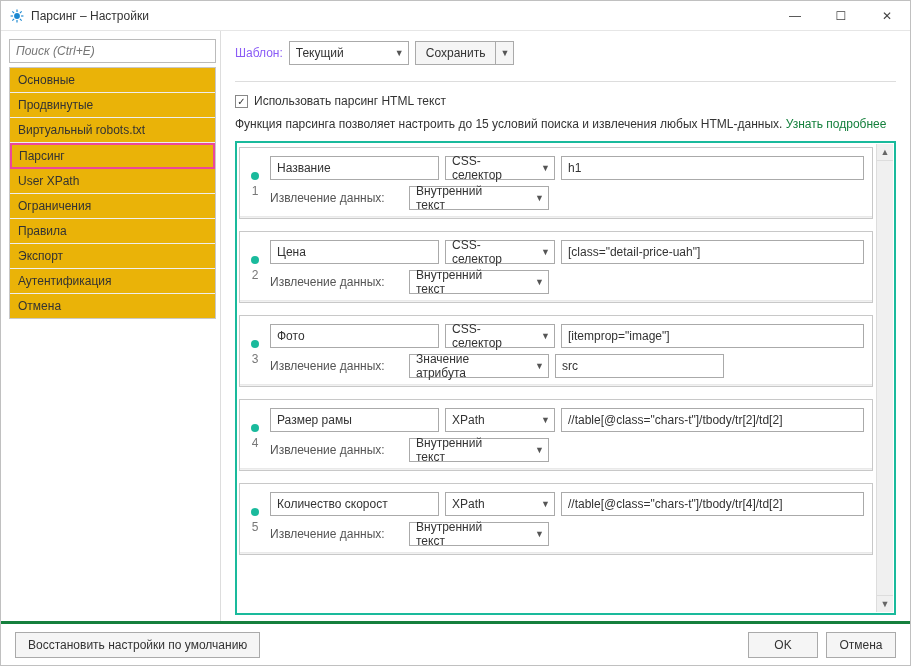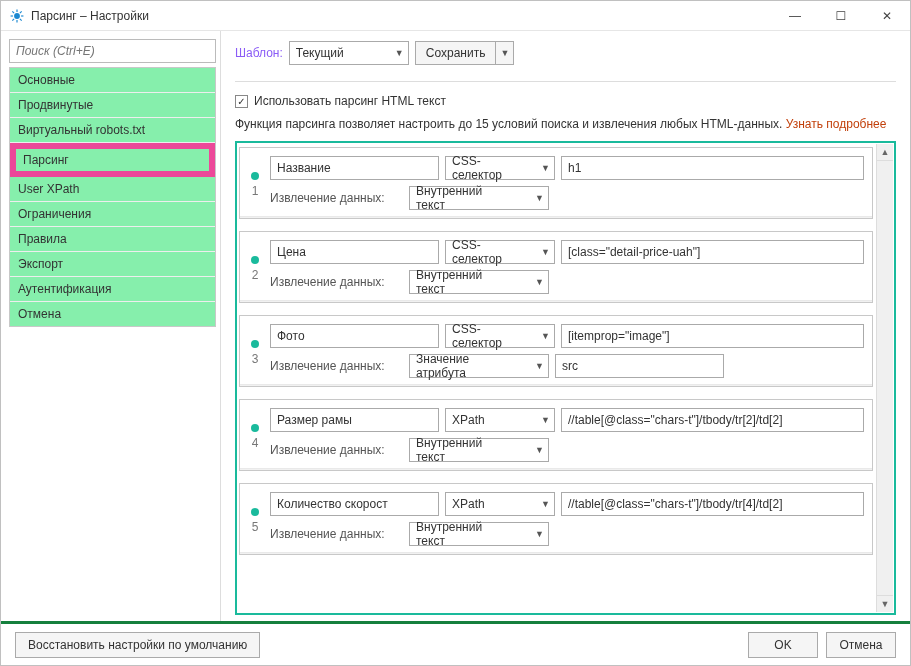--- a/index.html
+++ b/index.html
@@ -7,38 +7,38 @@
   .window { width: 911px; height: 666px; border: 1px solid #c0c0c0; display: flex; flex-direction: column; background: #fff; }
   .titlebar { height: 30px; display: flex; align-items: center; padding-left: 8px; border-bottom: 1px solid #e6e6e6; background: #fff; }
   .titlebar-icon { width: 16px; height: 16px; margin-right: 6px; display:flex; align-items:center; justify-content:center; color:#1a88d1;}
   .titlebar-text { flex: 1; color: #333; }
   .win-controls { display: flex; }
   .win-btn { width: 46px; height: 30px; display: flex; align-items: center; justify-content: center; color:#444; }
   .body { flex: 1; display: flex; overflow: hidden; }
   .sidebar { width: 220px; border-right: 1px solid #ddd; padding: 8px 4px 8px 8px; background:#fff; }
   .search-box { width: 100%; height: 24px; border: 1px solid #bbb; padding: 2px 6px; font-style: italic; color:#777; margin-bottom:4px; background:#fff; }
   .side-list { border: 1px solid #c8c8c8; }
-  .side-item { padding: 5px 8px; border-bottom: 1px solid #eee; cursor: default; background:#86efac; }
+  .side-item { padding: 5px 8px; border-bottom: 1px solid #eee; cursor: default; background:#eab308; }
   .side-item:last-child{ border-bottom:none; }
-  .side-item.active { border: 6px solid #ec4899; padding:4px 7px; font-weight:500; }
+  .side-item.active { border: 2px solid #ec4899; padding:4px 7px; font-weight:500; }
   .content { flex: 1; padding: 10px 14px 6px 14px; overflow: hidden; display:flex; flex-direction:column; }
   .toolbar-row { display: flex; align-items: center; gap: 6px; margin-bottom: 8px; }
   .label { color:#8b5cf6; }
   .sel, .btn, .inp { border: 1px solid #aaa; background: #fff; height: 24px; padding: 2px 6px; color:#333; }
   .sel { display:flex; align-items:center; min-width:60px; position:relative; padding-right:35px;}
   .sel .caret, .btn-split .caret { position:absolute; right:4px; top:50%; transform:translateY(-50%); font-size:9px; color:#555;}
   .sel-wide { min-width:120px; }
   .btn-split { display:flex; }
   .btn-split .main { border:1px solid #aaa; background:#f5f5f5; height:24px; padding:2px 10px; display:flex; align-items:center;}
   .btn-split .drop { border:1px solid #aaa; border-left:none; background:#f5f5f5; height:24px; width:18px; position:relative; }
   .hr { height:1px; background:#ddd; margin: 8px 0 12px 0;}
   .chk-row { display:flex; align-items:center; gap:6px; margin-bottom:8px; }
   .chk { width:13px; height:13px; border:1px solid #888; display:flex; align-items:center; justify-content:center; font-size:10px; color:#333; }
   .desc { margin-bottom:8px; line-height:1.4; }
-  .link { color:#c2410c; cursor:pointer; }
+  .link { color:#15803d; cursor:pointer; }
   .rules-panel { border:2px solid #1aba9c; padding:4px 2px 4px 2px; position:relative; flex:1; overflow:hidden; }
   .vsbar { position:absolute; right:1px; top:1px; bottom:1px; width:17px; background:#f0f0f0; border-left:1px solid #ddd;}
   .vsbar .up, .vsbar .down{ height:17px; display:flex; align-items:center; justify-content:center; color:#666; font-size:9px;}
   .vsbar .up{ border-bottom:1px solid #ddd;}
   .vsbar .down{ position:absolute; bottom:0; left:0; right:0; border-top:1px solid #ddd;}
   .rules-inner{ margin-right:19px; }
   .rule { border:1px solid #c8c8c8; padding:8px 8px 8px 8px; margin-bottom:12px; background:#fff; position:relative; }
   .rule:after{ content:""; position:absolute; left:0; right:0; bottom:0; height:2px; background:linear-gradient(#e5e5e5,#f5f5f5);}
   .rule-row { display:flex; align-items:center; gap:8px; margin-bottom:6px; }
   .rule-row:last-child{ margin-bottom:0;}

